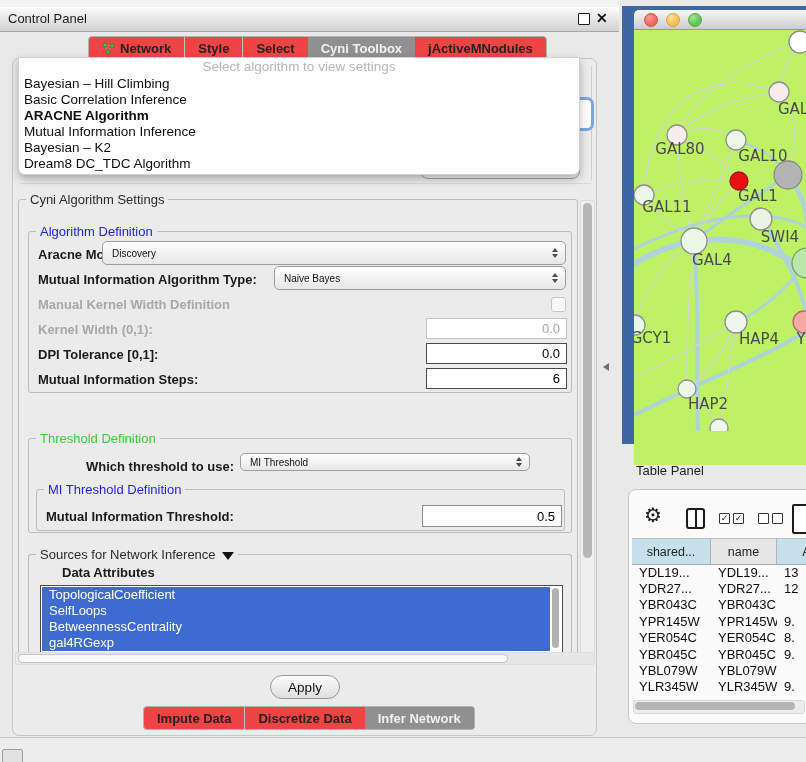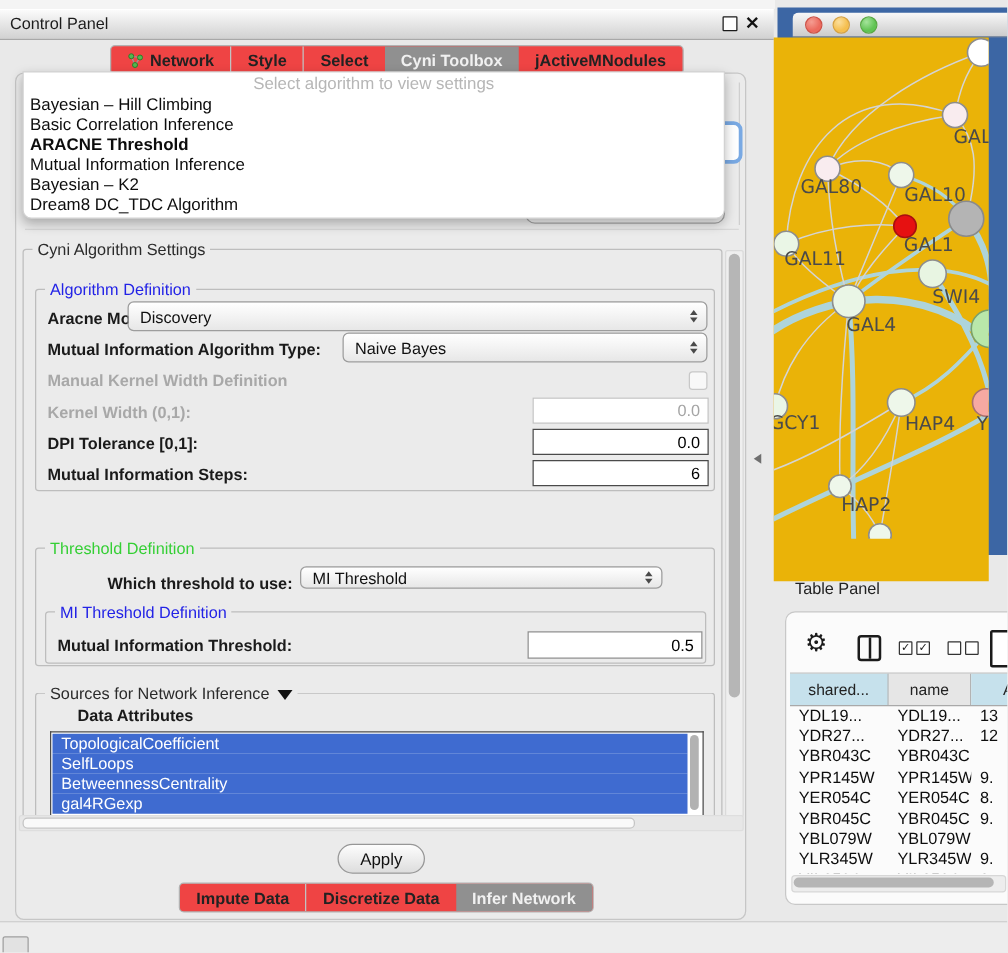--- a/index.html
+++ b/index.html
@@ -54,21 +54,21 @@
   #thr-title{left:36px;top:431px;}
   #mithr-group{left:36px;top:489px;width:527px;height:40px;}
   #mithr-title{left:44px;top:482px;}
   #src-group{left:28px;top:554px;width:542px;height:98px;border-bottom:none;border-radius:3px 3px 0 0;}
   #src-title{left:36px;top:547px;}
 
   .flabel{font-size:13px;font-weight:700;color:#1a1a1a;white-space:nowrap;}
   .flabel.disabled{color:#a8a8a8;}
 
   .combo{display:flex;align-items:center;background:linear-gradient(#ffffff,#e7e7e7);
-         border:1px solid #9d9d9d;border-radius:5px;font-size:13px;color:#111;padding-left:9px;box-sizing:border-box;}
+         border:1px solid #9d9d9d;border-radius:5px;font-size:10px;color:#111;padding-left:9px;box-sizing:border-box;}
   .combo .arrows{margin-left:auto;margin-right:7px;display:flex;flex-direction:column;gap:2px;}
   .tri-up{width:0;height:0;border-left:3.5px solid transparent;border-right:3.5px solid transparent;border-bottom:4.5px solid #4a4a4a;}
   .tri-down{width:0;height:0;border-left:3.5px solid transparent;border-right:3.5px solid transparent;border-top:4.5px solid #4a4a4a;}
 
   .field{display:flex;align-items:center;justify-content:flex-end;background:#fff;border:1px solid #4a4a4a;
          font-size:13px;color:#000;padding-right:6px;box-sizing:border-box;}
   .field.dim{border-color:#c2c2c2;color:#a5a5a5;}
   .field.mid{border-color:#8d8d8d;}
 
   #combo-aracne{left:102px;top:241px;width:464px;height:24px;}
@@ -104,21 +104,21 @@
   #grip{left:603px;top:363px;width:0;height:0;border-top:4px solid transparent;border-bottom:4px solid transparent;border-right:6px solid #6f6f6f;}
 
   
   #net-frame{left:622px;top:6px;width:184px;height:438px;background:#3c66a4;}
   #net-titlebar{left:634px;top:10px;width:172px;height:20px;background:linear-gradient(#f8f8f8,#cccccc);
                 border-bottom:1px solid #999;border-radius:5px 0 0 0;display:flex;align-items:center;gap:8px;padding-left:10px;box-sizing:border-box;}
   .light{width:12px;height:12px;border-radius:50%;}
   #light-red{background:radial-gradient(circle at 35% 30%,#f59d92,#ec6a5e 60%);border:1px solid #ce5247;}
   #light-yellow{background:radial-gradient(circle at 35% 30%,#fbdf9d,#f5bf4f 60%);border:1px solid #d6a243;}
   #light-green{background:radial-gradient(circle at 35% 30%,#a5e49b,#61c454 60%);border:1px solid #58a943;}
-  #net-canvas{left:619px;top:30px;width:172px;height:435px;background:#eab308;overflow:hidden;}
+  #net-canvas{left:634px;top:30px;width:172px;height:435px;background:#bef264;overflow:hidden;}
 
   
   #table-title{left:636px;top:463px;font-size:13px;color:#222;}
   #table-box{left:628px;top:489px;width:196px;height:233px;background:#fbfbfb;border:1px solid #c8c8c8;border-radius:8px;}
   #icon-gear{left:644px;top:504px;font-size:20px;color:#1b1b1b;line-height:22px;}
   #icon-split{left:686px;top:508px;width:15px;height:17px;border:2px solid #1b1b1b;border-radius:3px;}
   #icon-split::after{content:"";position:absolute;left:6.5px;top:0;width:2px;height:17px;background:#1b1b1b;}
   .cbx{position:absolute;width:9px;height:9px;border:1.5px solid #333;border-radius:1px;font-size:9px;line-height:9px;text-align:center;color:#222;background:#fff;}
   #icon-doc{left:792px;top:504px;width:22px;height:26px;border:2px solid #1b1b1b;border-radius:2px;background:#fff;}
   #tbl-header{left:632px;top:538px;display:flex;height:25px;border-top:1px solid #bfbfbf;border-bottom:1px solid #a9a9a9;font-size:12.5px;color:#222;}
@@ -175,21 +175,21 @@
   <div class="abs" id="frag-ring"></div>
   <div class="abs" id="frag-combo"></div>
   <div class="abs" id="frag-line1"></div>
   <div class="abs" id="frag-line2"></div>
 
   <div class="abs" id="algo-dropdown">
     <div class="dd-placeholder">Select algorithm to view settings</div>
     <div id="dd-items">
         <div class="dd-item">Bayesian – Hill Climbing</div>
         <div class="dd-item">Basic Correlation Inference</div>
-        <div class="dd-item bold">ARACNE Threshold</div>
+        <div class="dd-item bold">ARACNE Algorithm</div>
         <div class="dd-item">Mutual Information Inference</div>
         <div class="dd-item">Bayesian – K2</div>
         <div class="dd-item">Dream8 DC_TDC Algorithm</div>
       </div>
   </div>
 
   <div class="abs group" id="settings-group"></div>
   <div class="abs gtitle" id="settings-title">Cyni Algorithm Settings</div>
 
   <div class="abs group" id="algo-group"></div>

